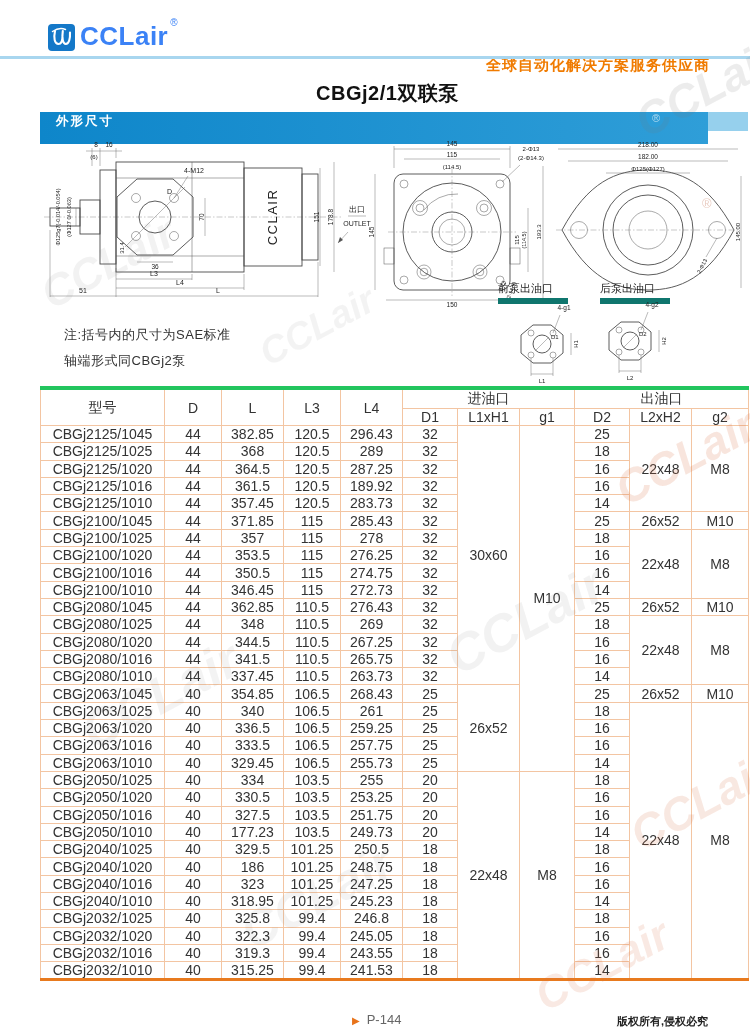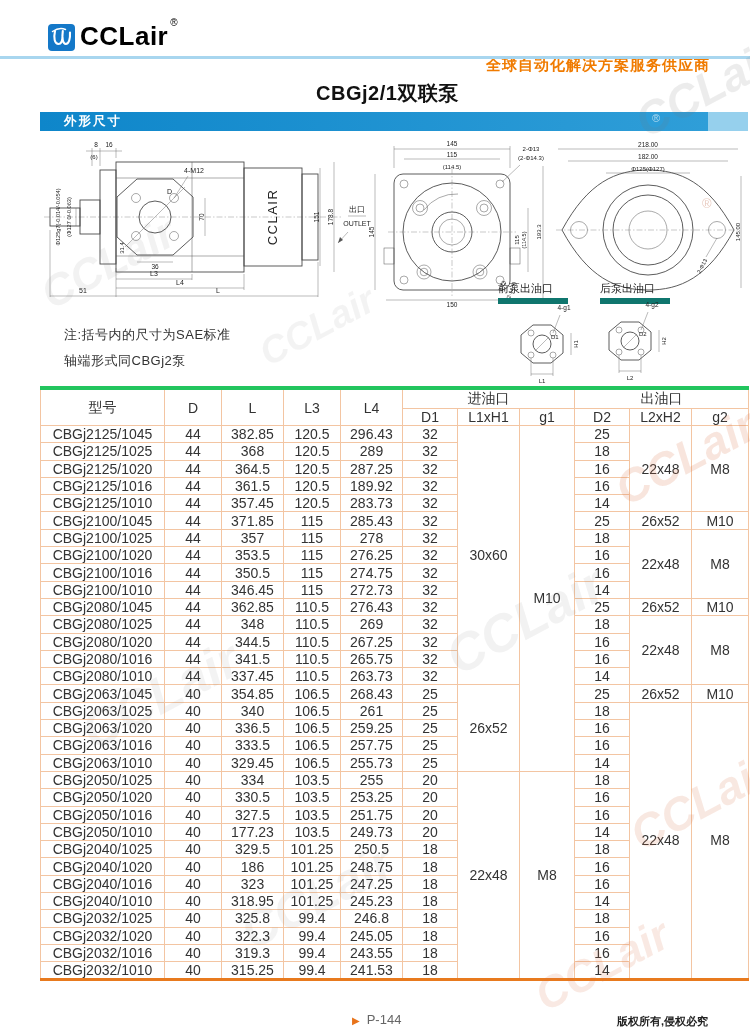--- a/index.html
+++ b/index.html
@@ -2,26 +2,26 @@
 <html><head>
 <meta charset="utf-8">
 <style>
   * { margin:0; padding:0; box-sizing:border-box; }
   html,body { background:#e9e9e9; }
   body { font-family:"Liberation Sans","DejaVu Sans",sans-serif; }
   .page { position:relative; width:750px; height:1035px; background:#ffffff; overflow:hidden; margin:0 auto; }
 
   
   .logo-box { position:absolute; left:48px; top:24px; width:27px; height:27px; background:#1478c8; border-radius:4px; }
-  .brand-wrap { position:absolute; left:80px; top:21px; color:#000000; font-weight:bold; font-size:26px; letter-spacing:0.5px; }
+  .brand-wrap { position:absolute; left:80px; top:21px; color:#3b82f6; font-weight:bold; font-size:26px; letter-spacing:0.5px; }
   .brand-wrap sup { font-size:10px; position:relative; top:-9px; left:2px; font-weight:normal; }
   .slogan { position:absolute; right:40px; top:36px; color:#f07b00; font-weight:bold; font-size:15px; letter-spacing:1px;margin-top:20px; }
   .header-rule { position:absolute; left:0; top:56px; width:750px; height:3px; background:#a8d6ef; }
   .title { position:absolute; left:0; top:80px; width:750px; text-align:center; font-size:20px; font-weight:bold; color:#111; letter-spacing:0.5px;padding-left:25px; }
-  .section-bar { position:absolute; left:40px; top:112px; width:668px; height:19px; background:linear-gradient(90deg,#0e86ca,#2f9ed8); color:#fff; font-size:12.5px; font-weight:bold; line-height:19px; padding-left:24px; letter-spacing:2px; }
+  .section-bar { position:absolute; left:40px; top:112px; width:668px; height:32px; background:linear-gradient(90deg,#0e86ca,#2f9ed8); color:#fff; font-size:12.5px; font-weight:bold; line-height:19px; padding-left:16px; letter-spacing:2px; }
   .section-bar-tail { position:absolute; left:708px; top:112px; width:40px; height:19px; background:#7cc4e8; opacity:.8; }
 
   
   svg { position:absolute; overflow:visible; }
   svg text { fill:#222; font-family:"Liberation Sans","DejaVu Sans",sans-serif; }
   .outline { fill:none; stroke:#4a4a4a; stroke-width:.9; }
   .thin    { fill:none; stroke:#555; stroke-width:.5; }
   .dim     { fill:none; stroke:#666; stroke-width:.45; }
   .cl      { fill:none; stroke:#888; stroke-width:.45; stroke-dasharray:6 2 1.5 2; }
   .cap { position:absolute; width:70px; font-size:11px; color:#222; border-bottom:6px solid #0f766e; padding-bottom:2px; }

